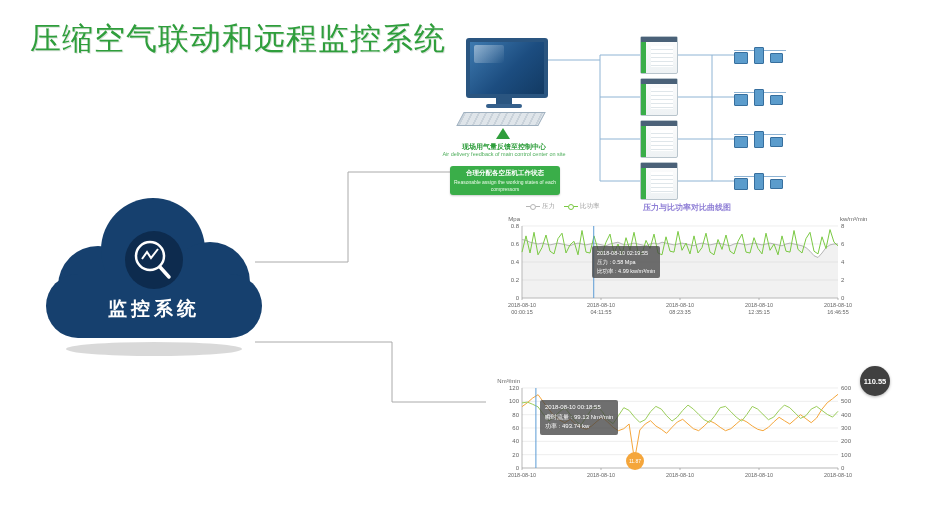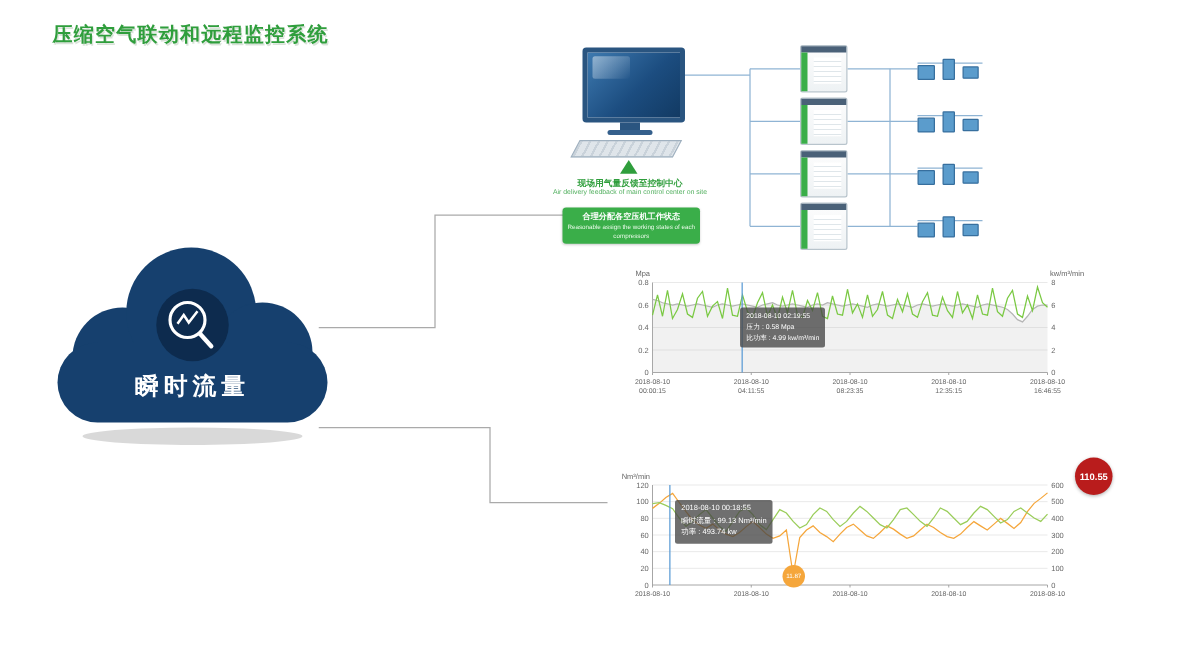--- a/index.html
+++ b/index.html
@@ -1,19 +1,19 @@
 <!DOCTYPE html>
 <html><head>
 <meta charset="utf-8">
 <style>
   html,body{margin:0;padding:0;}
   body{width:945px;height:529px;position:relative;background:#ffffff;
        font-family:"Liberation Sans",sans-serif;overflow:hidden;}
 
-  .page-title{position:absolute;left:42px;top:18px;margin:0;font-size:16px;font-weight:bold;
+  .page-title{position:absolute;left:30px;top:18px;margin:0;font-size:31px;font-weight:normal;
               color:#2f9e3c;letter-spacing:1px;text-shadow:1px 1px 0 rgba(0,60,0,0.15);}
 
   
   .connectors{position:absolute;left:0;top:0;width:945px;height:529px;pointer-events:none;}
 
   
   .cloud{position:absolute;left:38px;top:186px;width:232px;height:172px;}
   .cloud svg{position:absolute;left:0;top:0;}
   .cloud-label{position:absolute;left:0;right:0;top:110px;text-align:center;color:#fff;
                font-size:19px;font-weight:bold;letter-spacing:4px;z-index:2;}
@@ -77,21 +77,21 @@
   #chart1 .chart-title{color:#8f7fd6;}
   #chart2 .chart-title{color:#e8524a;}
   svg.plot{position:absolute;left:0;top:16px;}
 
   .tooltip{position:absolute;background:rgba(70,70,70,0.78);color:#fff;border-radius:2px;
            padding:3px 5px;z-index:5;line-height:1.6;white-space:nowrap;}
   #tt1{left:106px;top:46px;font-size:5.5px;}
   #tt2{left:54px;top:40px;font-size:6px;}
 
   .badge{position:absolute;right:-2px;top:6px;width:30px;height:30px;border-radius:50%;
-         background:#b91c1c;color:#fff;font-size:7.5px;font-weight:bold;display:flex;
+         background:#404040;color:#fff;font-size:7.5px;font-weight:bold;display:flex;
          align-items:center;justify-content:center;z-index:6;box-shadow:0 1px 3px rgba(0,0,0,0.3);}
   .dot-label{position:absolute;left:140px;top:92px;width:18px;height:18px;border-radius:50%;
              background:#f5a63b;color:#fff;font-size:5px;display:flex;align-items:center;
              justify-content:center;z-index:6;}
 </style>
 </head>
 <body>
 
 <h1 class="page-title">压缩空气联动和远程监控系统</h1>
 
@@ -109,21 +109,21 @@
       <circle cx="172" cy="96" r="40"></circle>
       <rect x="8" y="88" width="216" height="64" rx="32"></rect>
     </g>
     <g>
       <circle cx="116" cy="74" r="29" fill="#0d2b4e"></circle>
       <circle cx="112" cy="70" r="14" fill="none" stroke="#ffffff" stroke-width="2.5"></circle>
       <polyline points="104,73 109,66 113,72 120,63" fill="none" stroke="#ffffff" stroke-width="2"></polyline>
       <line x1="122" y1="81" x2="131" y2="91" stroke="#ffffff" stroke-width="3.5" stroke-linecap="round"></line>
     </g>
   </svg>
-  <div class="cloud-label">瞬时流量</div>
+  <div class="cloud-label">监控系统</div>
 </div>
 
 <div class="diagram">
   <svg class="dlines" width="380" height="195">
     <g stroke="#8fb4d4" stroke-width="1" fill="none">
       <path d="M96,30 H150"></path>
       <path d="M150,25 V151"></path>
       <path d="M150,25 H190"></path>
         <path d="M150,67 H190"></path>
         <path d="M150,109 H190"></path>
@@ -195,20 +195,41 @@
     </div>
   <div class="mrow" style="top:140px">
       <div class="mline"></div>
       <div class="mu m1"></div>
       <div class="mu m2"></div>
       <div class="mu m3"></div>
     </div>
 </div>
 
 <div class="chart" id="chart1">
+  <div class="chart-header">
+    <div class="legend">
+      <div class="legend-item lg-gray">
+        <span class="lmark">
+            <i class="ll"></i>
+            <i class="lc"></i>
+            <i class="ll"></i>
+          </span>
+        <span>压力</span>
+      </div>
+      <div class="legend-item lg-green">
+        <span class="lmark">
+            <i class="ll"></i>
+            <i class="lc"></i>
+            <i class="ll"></i>
+          </span>
+        <span>比功率</span>
+      </div>
+    </div>
+    <div class="chart-title">压力与比功率对比曲线图</div>
+  </div>
   <svg class="plot" id="plot1" width="402" height="124">
       <line x1="36" y1="82" x2="352" y2="82" stroke="#999" stroke-width="0.7"></line>
       <text x="33" y="84" text-anchor="end" font-size="6" fill="#666">0</text>
       <line x1="36" y1="64" x2="352" y2="64" stroke="#e6e6e6" stroke-width="0.7"></line>
       <text x="33" y="66" text-anchor="end" font-size="6" fill="#666">0.2</text>
       <line x1="36" y1="46" x2="352" y2="46" stroke="#e6e6e6" stroke-width="0.7"></line>
       <text x="33" y="48" text-anchor="end" font-size="6" fill="#666">0.4</text>
       <line x1="36" y1="28.000000000000007" x2="352" y2="28.000000000000007" stroke="#e6e6e6" stroke-width="0.7"></line>
       <text x="33" y="30.000000000000007" text-anchor="end" font-size="6" fill="#666">0.6</text>
       <line x1="36" y1="10" x2="352" y2="10" stroke="#e6e6e6" stroke-width="0.7"></line>

